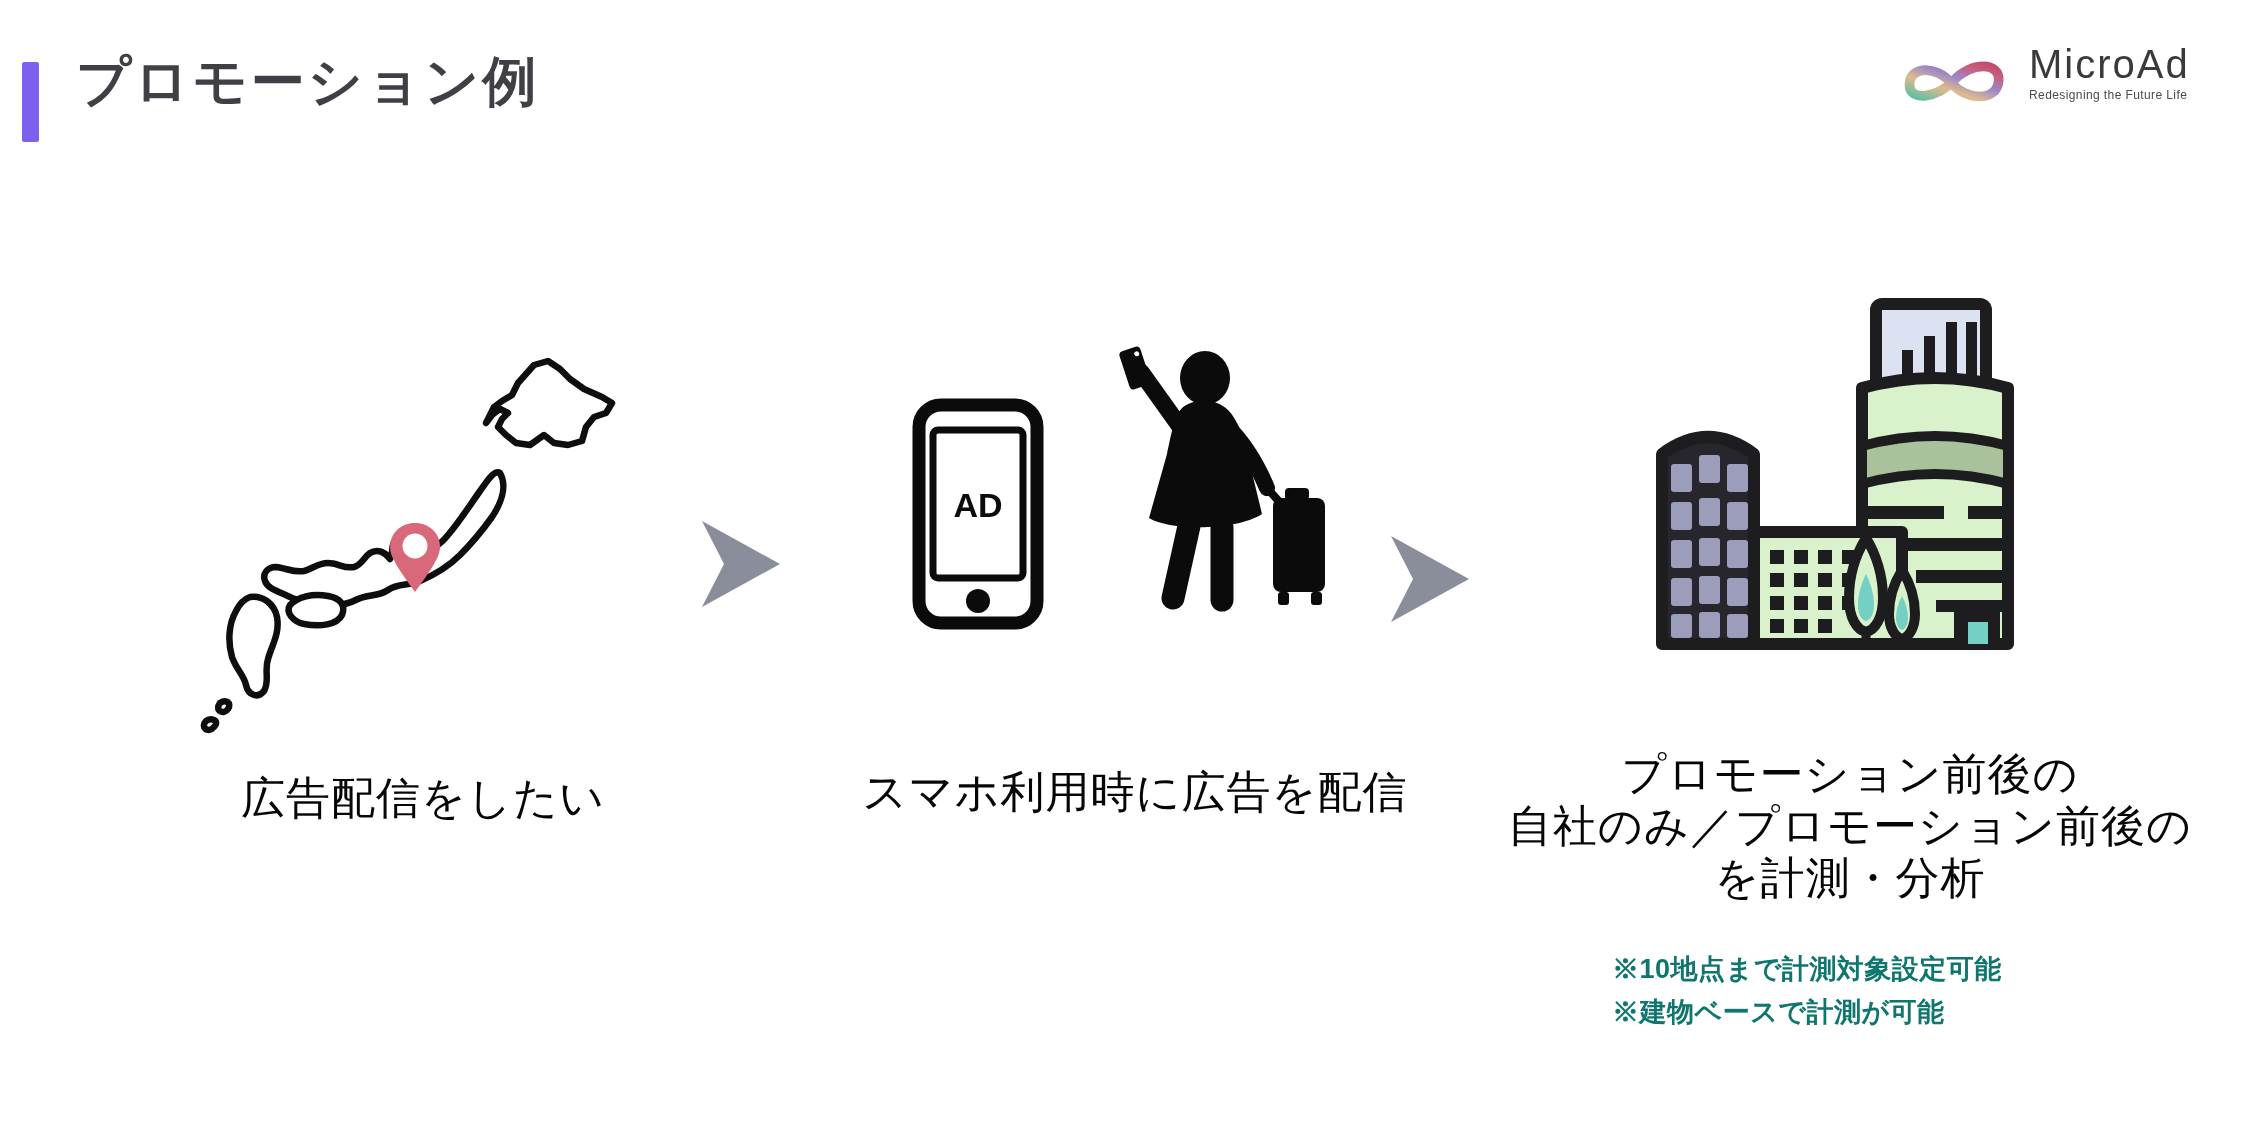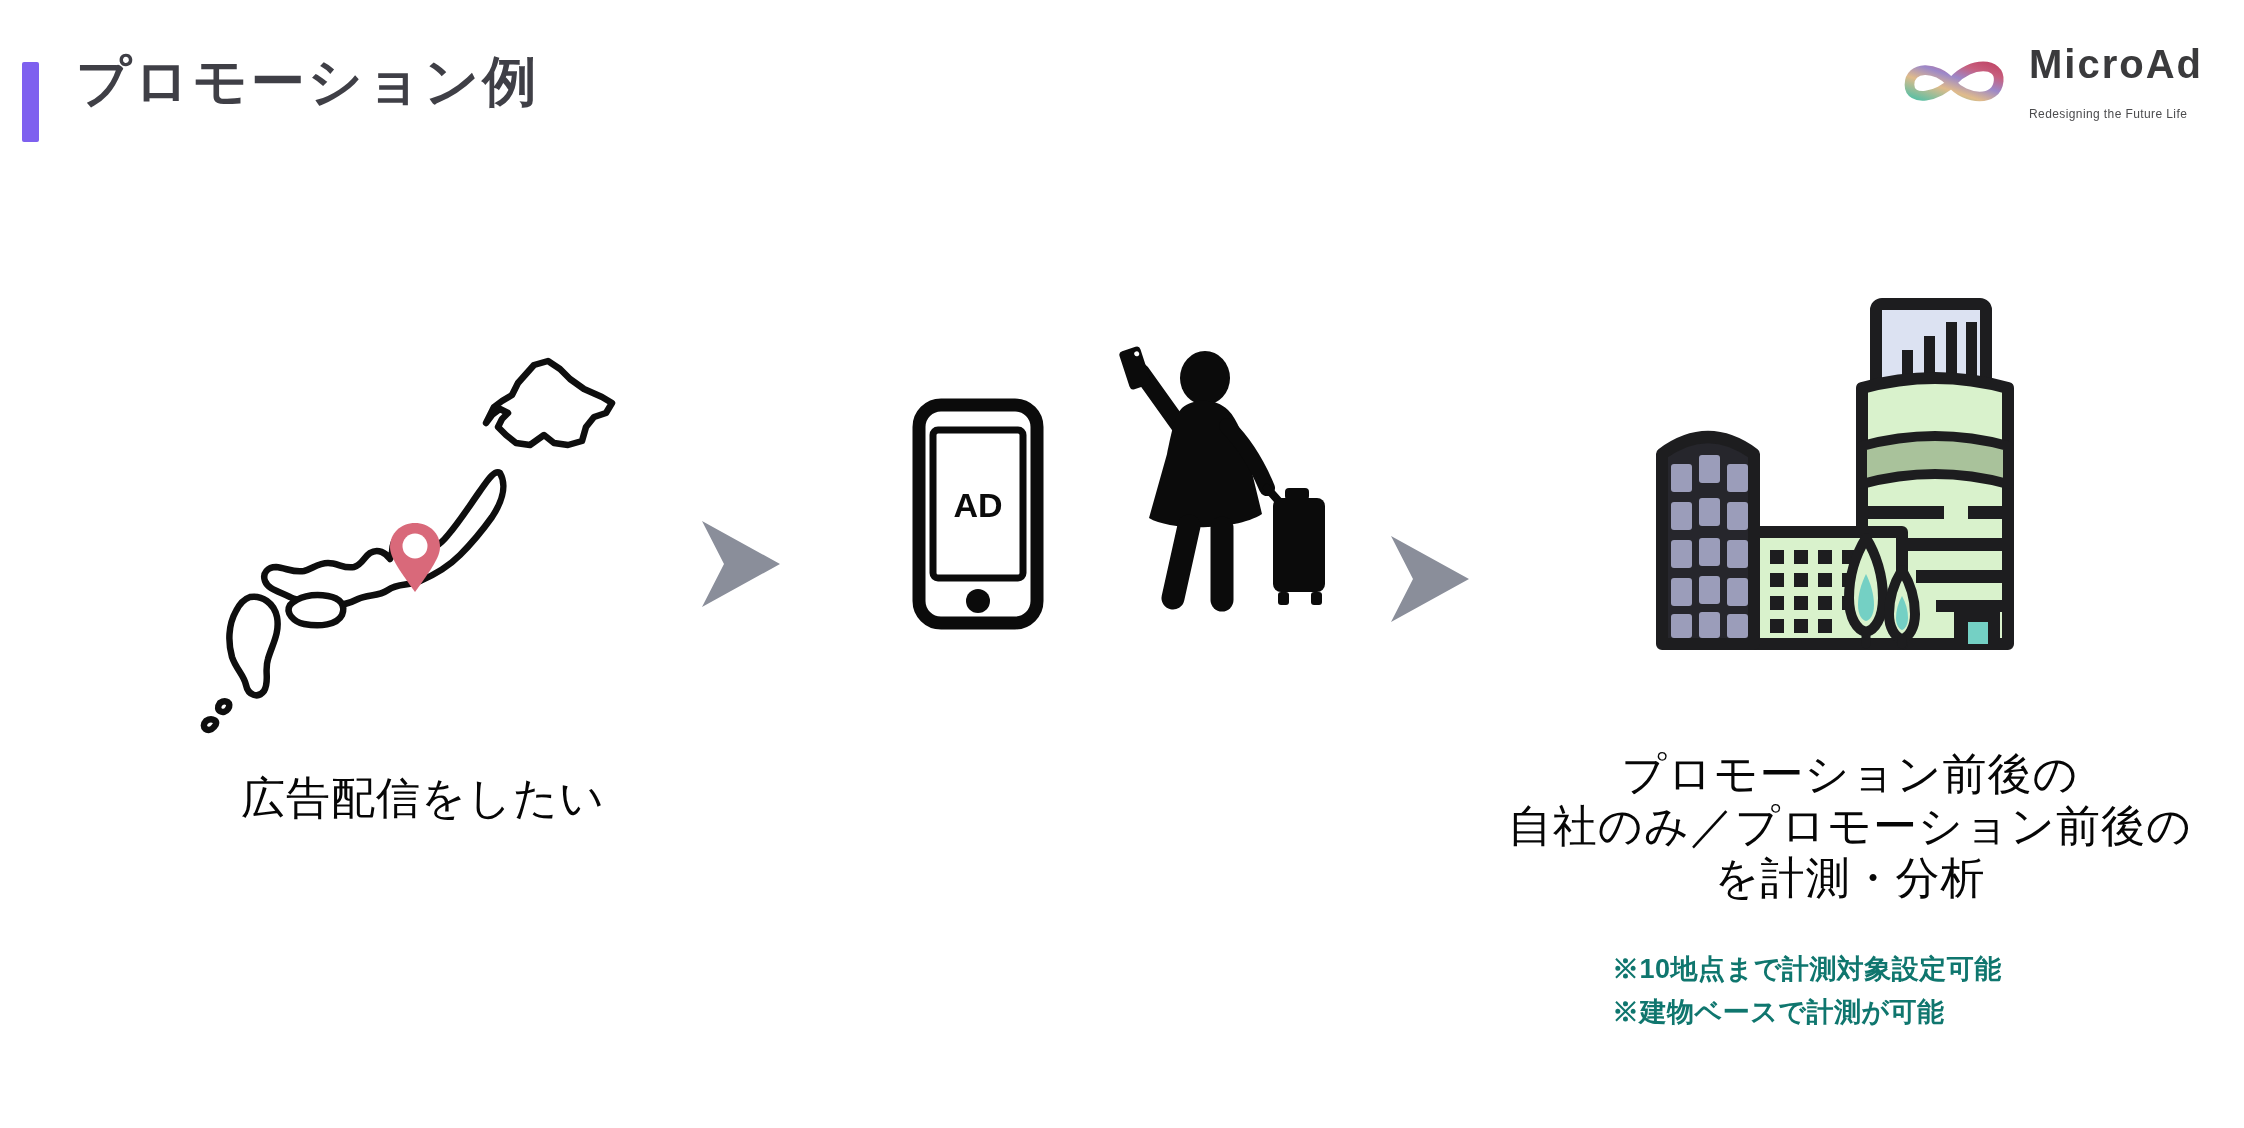--- a/index.html
+++ b/index.html
@@ -5,22 +5,22 @@
   html,body{margin:0;padding:0;background:#ffffff;}
   .slide{position:relative;width:2244px;height:1128px;background:#ffffff;overflow:hidden;
          font-family:"Liberation Sans",sans-serif;}
   .accent-bar{position:absolute;left:22px;top:62px;width:17px;height:80px;
               background:#7E60EF;border-radius:2px;}
   .page-title{position:absolute;left:76px;top:46px;font-size:54px;font-weight:800;
               color:#3F3F46;letter-spacing:3px;white-space:nowrap;}
   .logo{position:absolute;left:1893px;top:36px;width:320px;height:86px;}
   .logo-mark{position:absolute;left:0;top:6px;}
   .logo-text{position:absolute;left:136px;top:6px;}
-  .logo-name{font-size:40px;font-weight:700;color:#3A3A3C;letter-spacing:2px;line-height:1.1;}
-  .logo-tagline{font-size:12px;font-weight:400;color:#4B4B4D;letter-spacing:0.4px;margin-top:21px;}
+  .logo-name{font-size:40px;font-weight:400;color:#3A3A3C;letter-spacing:2px;line-height:1.1;}
+  .logo-tagline{font-size:12px;font-weight:400;color:#4B4B4D;letter-spacing:0.4px;margin-top:2px;}
   .icon-abs{position:absolute;}
   .caption{position:absolute;text-align:center;font-size:44px;font-weight:400;color:#060606;
            line-height:1.18;letter-spacing:1px;}
   .cap-1{left:60px;top:772px;width:726px;}
   .cap-2{left:828px;top:766px;width:614px;}
   .cap-3{left:1486px;top:748px;width:728px;}
   .notes{position:absolute;left:1612px;top:948px;font-size:27px;font-weight:700;
          color:#0f766e;line-height:1.6;letter-spacing:0.5px;text-align:left;}
   .notes div{white-space:nowrap;}
 </style>
@@ -195,20 +195,21 @@
       <rect x="21" y="322" width="21" height="24" rx="3"></rect>
         <rect x="49" y="320" width="21" height="26" rx="3"></rect>
         <rect x="77" y="322" width="21" height="24" rx="3"></rect>
     </g>
   </svg>
 
   <div class="caption cap-1">
     <div>広告配信をしたい</div>
   </div>
   <div class="caption cap-2">
+    <div>スマホ利用時に広告を配信</div>
   </div>
   <div class="caption cap-3">
     <div>プロモーション前後の</div>
     <div>自社のみ／プロモーション前後の</div>
     <div>を計測・分析</div>
   </div>
 
   <div class="notes">
     <div>※10地点まで計測対象設定可能</div>
     <div>※建物ベースで計測が可能</div>

